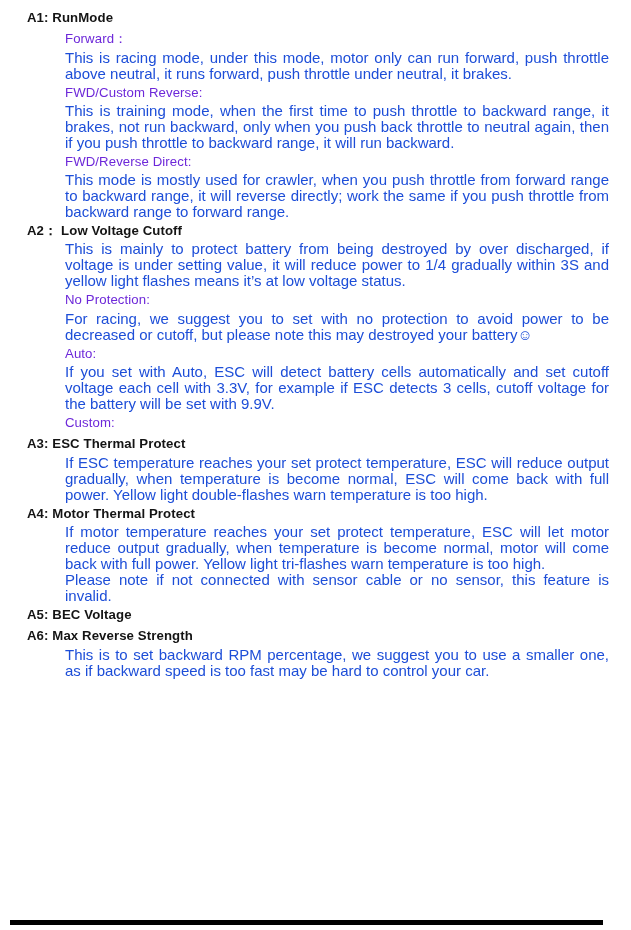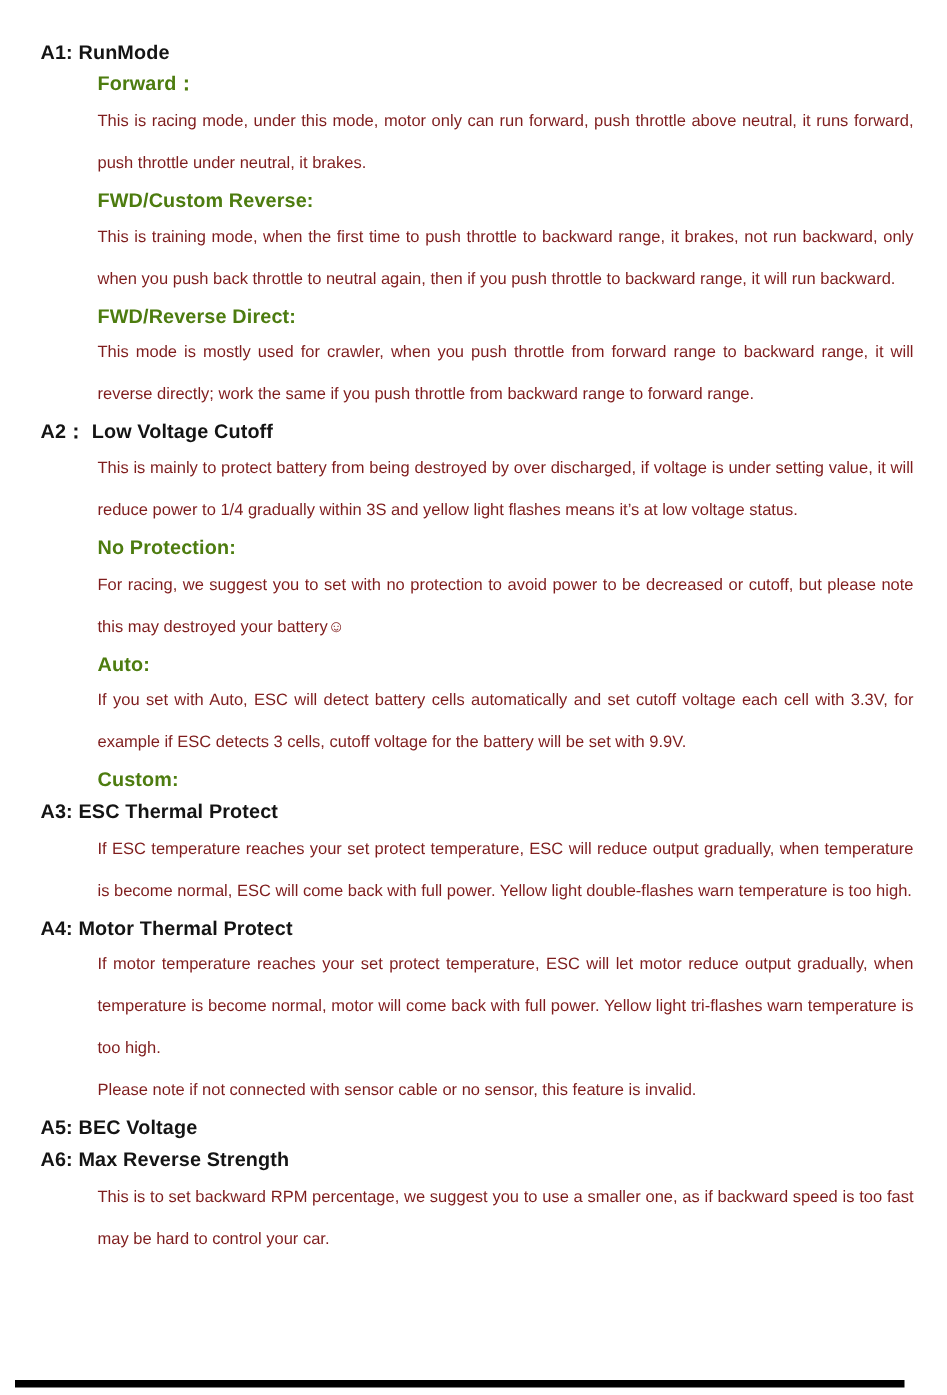--- a/index.html
+++ b/index.html
@@ -8,50 +8,50 @@
     height: 930px;
     background: #ffffff;
     position: relative;
     overflow: hidden;
     font-family: "Liberation Sans", sans-serif;
     color: #1b1b1b;
     -webkit-font-smoothing: antialiased;
   }
   .doc {
     position: absolute;
-    top: 24px;
+    top: 7px;
     left: 27px;
     right: 22px;
   }
   .section { margin: 0; }
   .sec-heading {
     font-weight: bold;
     font-size: 13.2px;
     line-height: 21.3px;
     margin: 0;
     color: #141414;
     white-space: pre-wrap;
     letter-spacing: 0.1px;
   }
   .subheading {
-    font-weight: bold;
+    font-weight: normal;
     font-size: 13.2px;
     line-height: 21.3px;
     margin: 0 0 0 38px;
-    color: #4d7c0f;
+    color: #6d28d9;
     white-space: pre-wrap;
     letter-spacing: 0.1px;
   }
   .para {
-    font-size: 11px;
-    line-height: 28px;
+    font-size: 15px;
+    line-height: 16px;
     margin: 0 0 0 38px;
     text-align: justify;
     text-justify: inter-word;
-    color: #7f1d1d;
+    color: #1d4ed8;
   }
   .bottom-rule {
     position: absolute;
     left: 10px;
     top: 920px;
     width: 593px;
     height: 5px;
     background: #000000;
   }
 </style>

